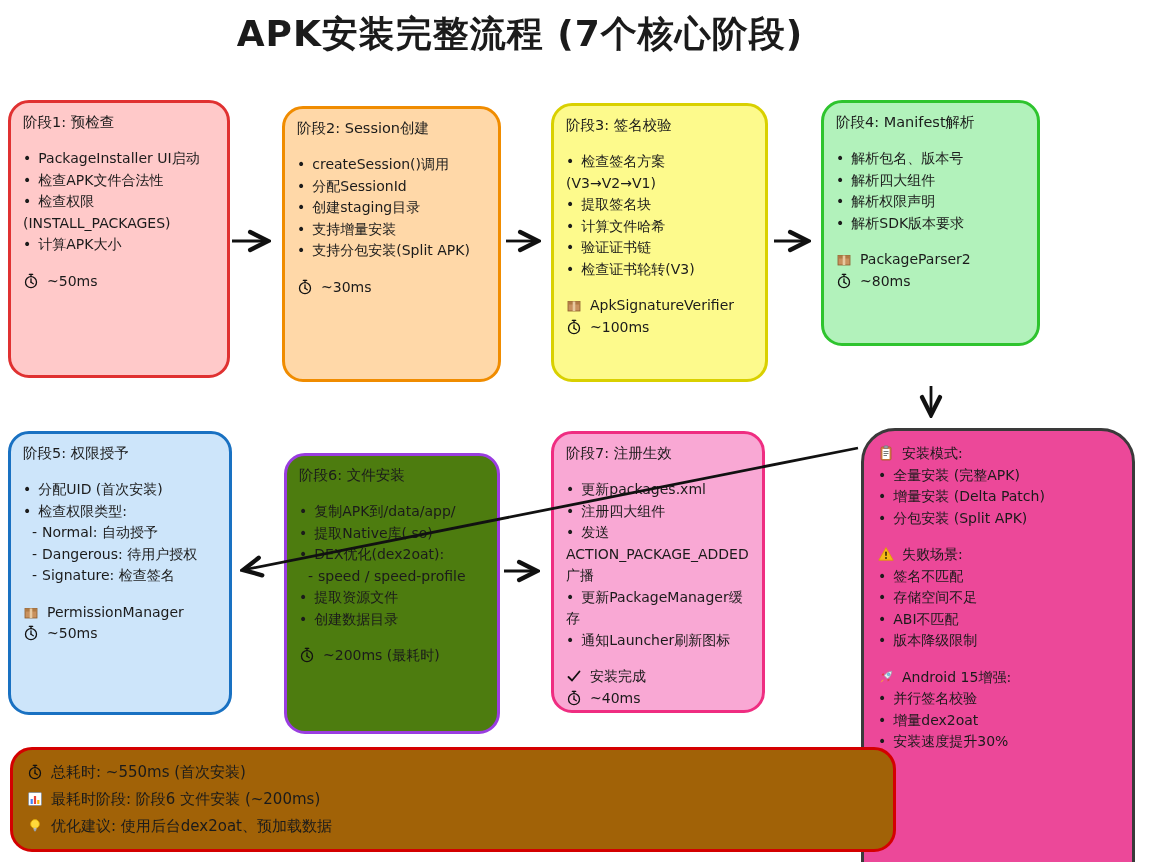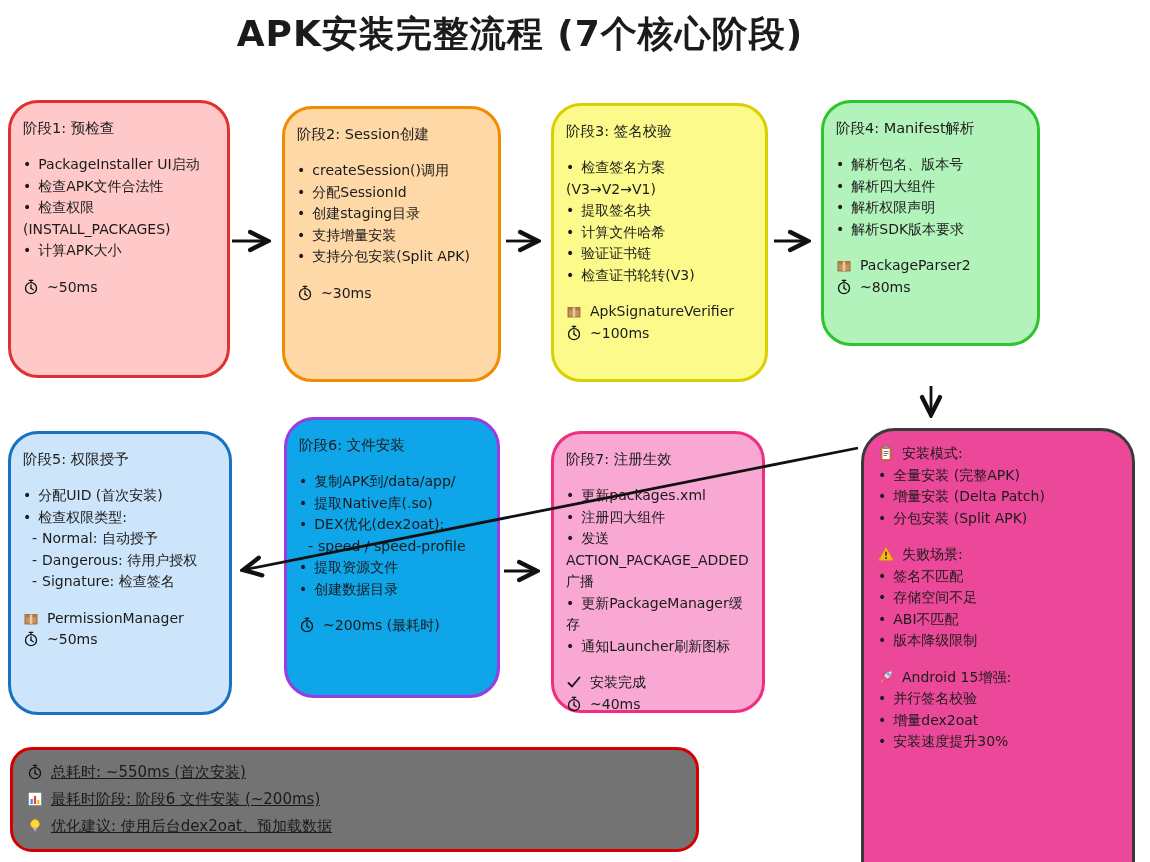--- a/index.html
+++ b/index.html
@@ -5,22 +5,22 @@
   html,body{margin:0;padding:0;background:#ffffff;}
   .canvas{
     position:relative;width:1150px;height:862px;overflow:hidden;
     font-family:"DejaVu Sans",sans-serif;color:#1b1b1b;background:#ffffff;
   }
   .page-title{
     position:absolute;top:10px;left:0;width:1040px;text-align:center;
     font-size:36px;font-weight:700;letter-spacing:1px;
   }
   .box{
-    position:absolute;border:3px solid #000;border-radius:30px;
-    padding:16px 12px;box-sizing:border-box;
+    position:absolute;border:3px solid #000;border-radius:21px;
+    padding:10px 12px;box-sizing:border-box;
   }
   .box .title{font-size:14.5px;font-weight:500;margin-bottom:16px;}
   .ln{font-size:14px;line-height:21.5px;overflow-wrap:anywhere;}
   .ln-gap{height:15px;}
   .mk{margin-right:7px;}
   .ln-dash .mk{margin-left:9px;margin-right:5px;}
   .ic{display:inline-block;width:16px;height:16px;vertical-align:-3px;margin-right:8px;}
   .ic svg{width:16px;height:16px;display:block;}
   #stage-7{padding-right:8px;}
   .info-box{border-radius:34px;padding:12px 14px;}
@@ -147,21 +147,21 @@
                 <circle cx="8" cy="9.2" r="5.5"></circle>
                 <line x1="8" y1="9.2" x2="8" y2="5.8"></line>
                 <line x1="8" y1="9.2" x2="10.3" y2="10.7"></line>
                 <line x1="6.3" y1="1.3" x2="9.7" y2="1.3"></line>
                 <line x1="8" y1="1.4" x2="8" y2="3.4"></line>
               </g>
             </svg></span><span class="tx">~50ms</span></div>
       </div>
   </div>
 
-  <div class="box" id="stage-6" style="left: 284px; top: 417px; width: 216px; height: 281px; border-color: rgb(154, 61, 224); background: #0ea5e9;">
+  <div class="box" id="stage-6" style="left: 284px; top: 453px; width: 216px; height: 281px; border-color: rgb(154, 61, 224); background: #4d7c0f;">
     <div class="title">阶段6: 文件安装</div>
     <div>
         <div class="ln ln-bullet"><span class="mk">•</span><span class="tx">复制APK到/data/app/</span></div>
         <div class="ln ln-bullet"><span class="mk">•</span><span class="tx">提取Native库(.so)</span></div>
         <div class="ln ln-bullet"><span class="mk">•</span><span class="tx">DEX优化(dex2oat):</span></div>
         <div class="ln ln-dash"><span class="mk">-</span><span class="tx">speed / speed-profile</span></div>
         <div class="ln ln-bullet"><span class="mk">•</span><span class="tx">提取资源文件</span></div>
         <div class="ln ln-bullet"><span class="mk">•</span><span class="tx">创建数据目录</span></div>
         <div class="ln ln-gap"></div>
         <div class="ln ln-icon"><span class="ic"><svg viewBox="0 0 16 16">
@@ -233,21 +233,21 @@
               <path d="M6.2 6.6 L3.4 6.3 L5.3 4 Z" fill="#e23b3b"></path>
               <path d="M9.4 9.8 L9.7 12.6 L12 10.7 Z" fill="#e23b3b"></path>
               <path d="M5.6 10.4 C4.4 10.6 3.2 11.8 2.4 13.6 C4.2 12.8 5.4 11.6 5.6 10.4 Z" fill="#f2a33c"></path>
             </svg></span><span class="tx">Android 15增强:</span></div>
         <div class="ln ln-bullet"><span class="mk">•</span><span class="tx">并行签名校验</span></div>
         <div class="ln ln-bullet"><span class="mk">•</span><span class="tx">增量dex2oat</span></div>
         <div class="ln ln-bullet"><span class="mk">•</span><span class="tx">安装速度提升30%</span></div>
       </div>
   </div>
 
-  <div class="box summary-box" style="left: 10px; top: 747px; width: 689px; height: 105px; border-color: rgb(212, 0, 0); background: #737373; text-decoration: underline;">
+  <div class="box summary-box" style="left: 10px; top: 747px; width: 886px; height: 105px; border-color: rgb(212, 0, 0); background: #a16207;">
     <div>
         <div class="ln ln-icon"><span class="ic"><svg viewBox="0 0 16 16">
               <g stroke="#111" stroke-width="1.3" stroke-linecap="round" fill="none">
                 <circle cx="8" cy="9.2" r="5.5"></circle>
                 <line x1="8" y1="9.2" x2="8" y2="5.8"></line>
                 <line x1="8" y1="9.2" x2="10.3" y2="10.7"></line>
                 <line x1="6.3" y1="1.3" x2="9.7" y2="1.3"></line>
                 <line x1="8" y1="1.4" x2="8" y2="3.4"></line>
               </g>
             </svg></span><span class="tx">总耗时: ~550ms (首次安装)</span></div>

